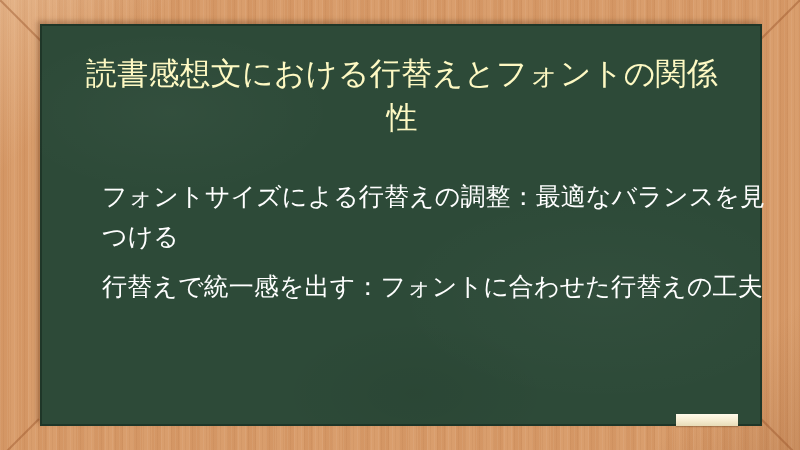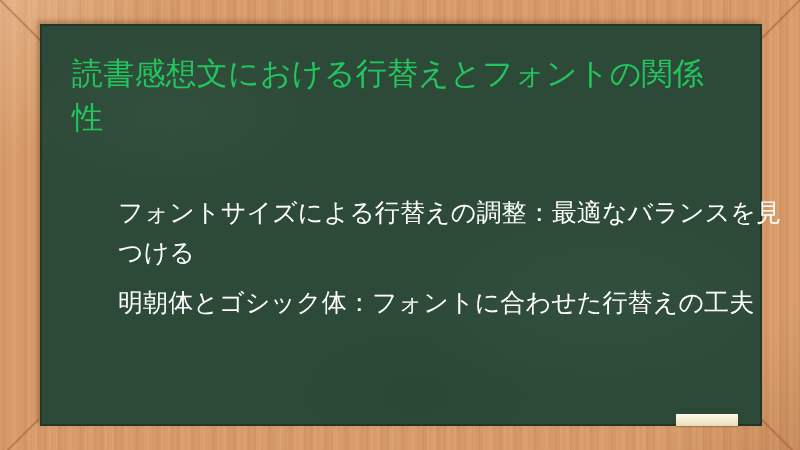--- a/index.html
+++ b/index.html
@@ -103,33 +103,34 @@
     inset: 0;
     padding: 0;
   }
 
   .title {
     position: absolute;
     left: 32px;
     top: 27px;
     width: 660px;
     margin: 0;
-    color: #22c55e;
+    color: #fef9c3;
     font-size: 31px;
     font-weight: 400;
     line-height: 44px;
     letter-spacing: 0.2px;
+    text-align: center;
   }
 
   .bullets {
     position: absolute;
     left: 62px;
     top: 153px;
     width: 672px;
-    margin: 16px;
+    margin: 0;
     padding: 0;
     list-style: none;
   }
 
   .bullet {
     color: #ffffff;
     font-size: 25px;
     font-weight: 400;
     line-height: 40px;
     letter-spacing: 0.1px;
@@ -162,21 +163,21 @@
 
   <div class="board">
     <div class="board-texture"></div>
 
     <div class="board-content">
 
       <h1 class="title">読書感想文における行替えとフォントの関係性</h1>
 
       <ul class="bullets">
         <li class="bullet">フォントサイズによる行替えの調整：最適なバランスを見つける</li>
-        <li class="bullet">明朝体とゴシック体：フォントに合わせた行替えの工夫</li>
+        <li class="bullet">行替えで統一感を出す：フォントに合わせた行替えの工夫</li>
       </ul>
 
     </div>
   </div>
 
   <div class="chalk"></div>
 
 </div>
 
 </body></html>

